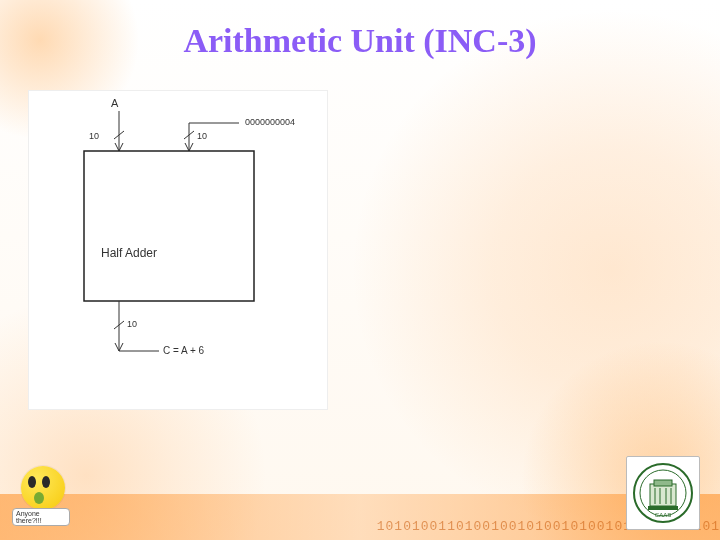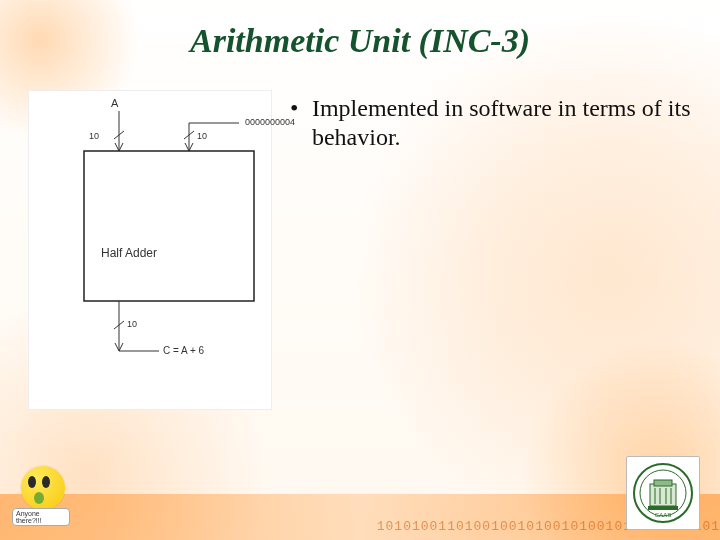--- a/index.html
+++ b/index.html
@@ -23,22 +23,21 @@
   }
   .bg-corner-br {
     position: absolute; bottom: -80px; right: -80px; width: 280px; height: 280px;
     border-radius: 50%;
     background: radial-gradient(circle at 50% 50%, rgba(255,150,40,0.35), rgba(255,150,40,0) 70%);
   }
   .title {
     position: absolute; top: 22px; left: 0; width: 100%;
     text-align: center;
     font-size: 34px;
-    color: #14532d;
-    font-style: italic;
+    color: #8b5cf6;
   }
   .content {
     position: absolute; top: 90px; left: 28px; right: 28px; bottom: 60px;
     display: flex; gap: 18px;
   }
   .diagram-card {
     width: 300px; height: 320px;
     background: #fff;
     position: relative;
     border: 1px solid #eee;
@@ -137,21 +136,20 @@
     <span class="d-label" style="left:216px; top:26px;">0000000004</span>
     <span class="d-label" style="left:60px; top:40px;">10</span>
     <span class="d-label" style="left:168px; top:40px;">10</span>
     <span class="d-label" style="left:72px; top:155px; font-size:12px;">Half Adder</span>
     <span class="d-label" style="left:98px; top:228px;">10</span>
     <span class="d-label" style="left:134px; top:254px; font-size:10px;">C = A + 6</span>
   </div>
 
   <div class="bullets">
     <ul>
-      <li>Implemented in software in terms of its behavior.</li>
     </ul>
   </div>
 
 </div>
 
 <div class="footer-band">
   <div class="binary-text">101010011010010010100101001010100100101</div>
 </div>
 
 <div class="mascot">

